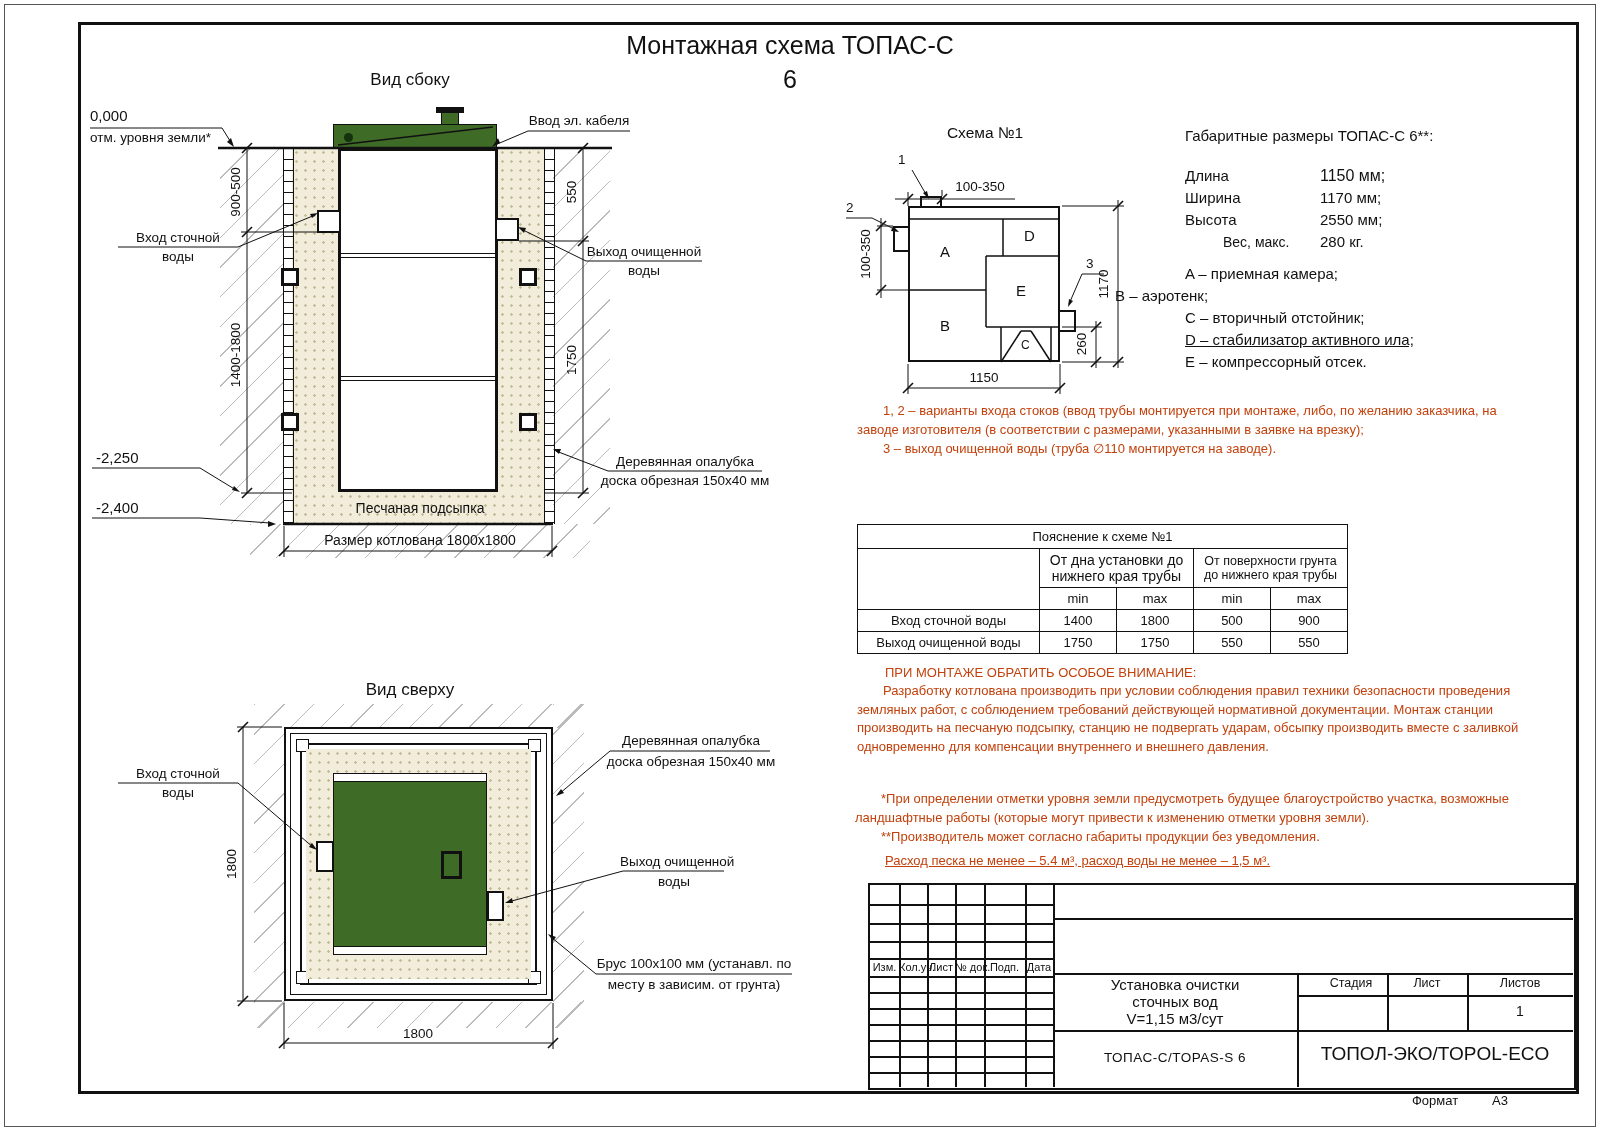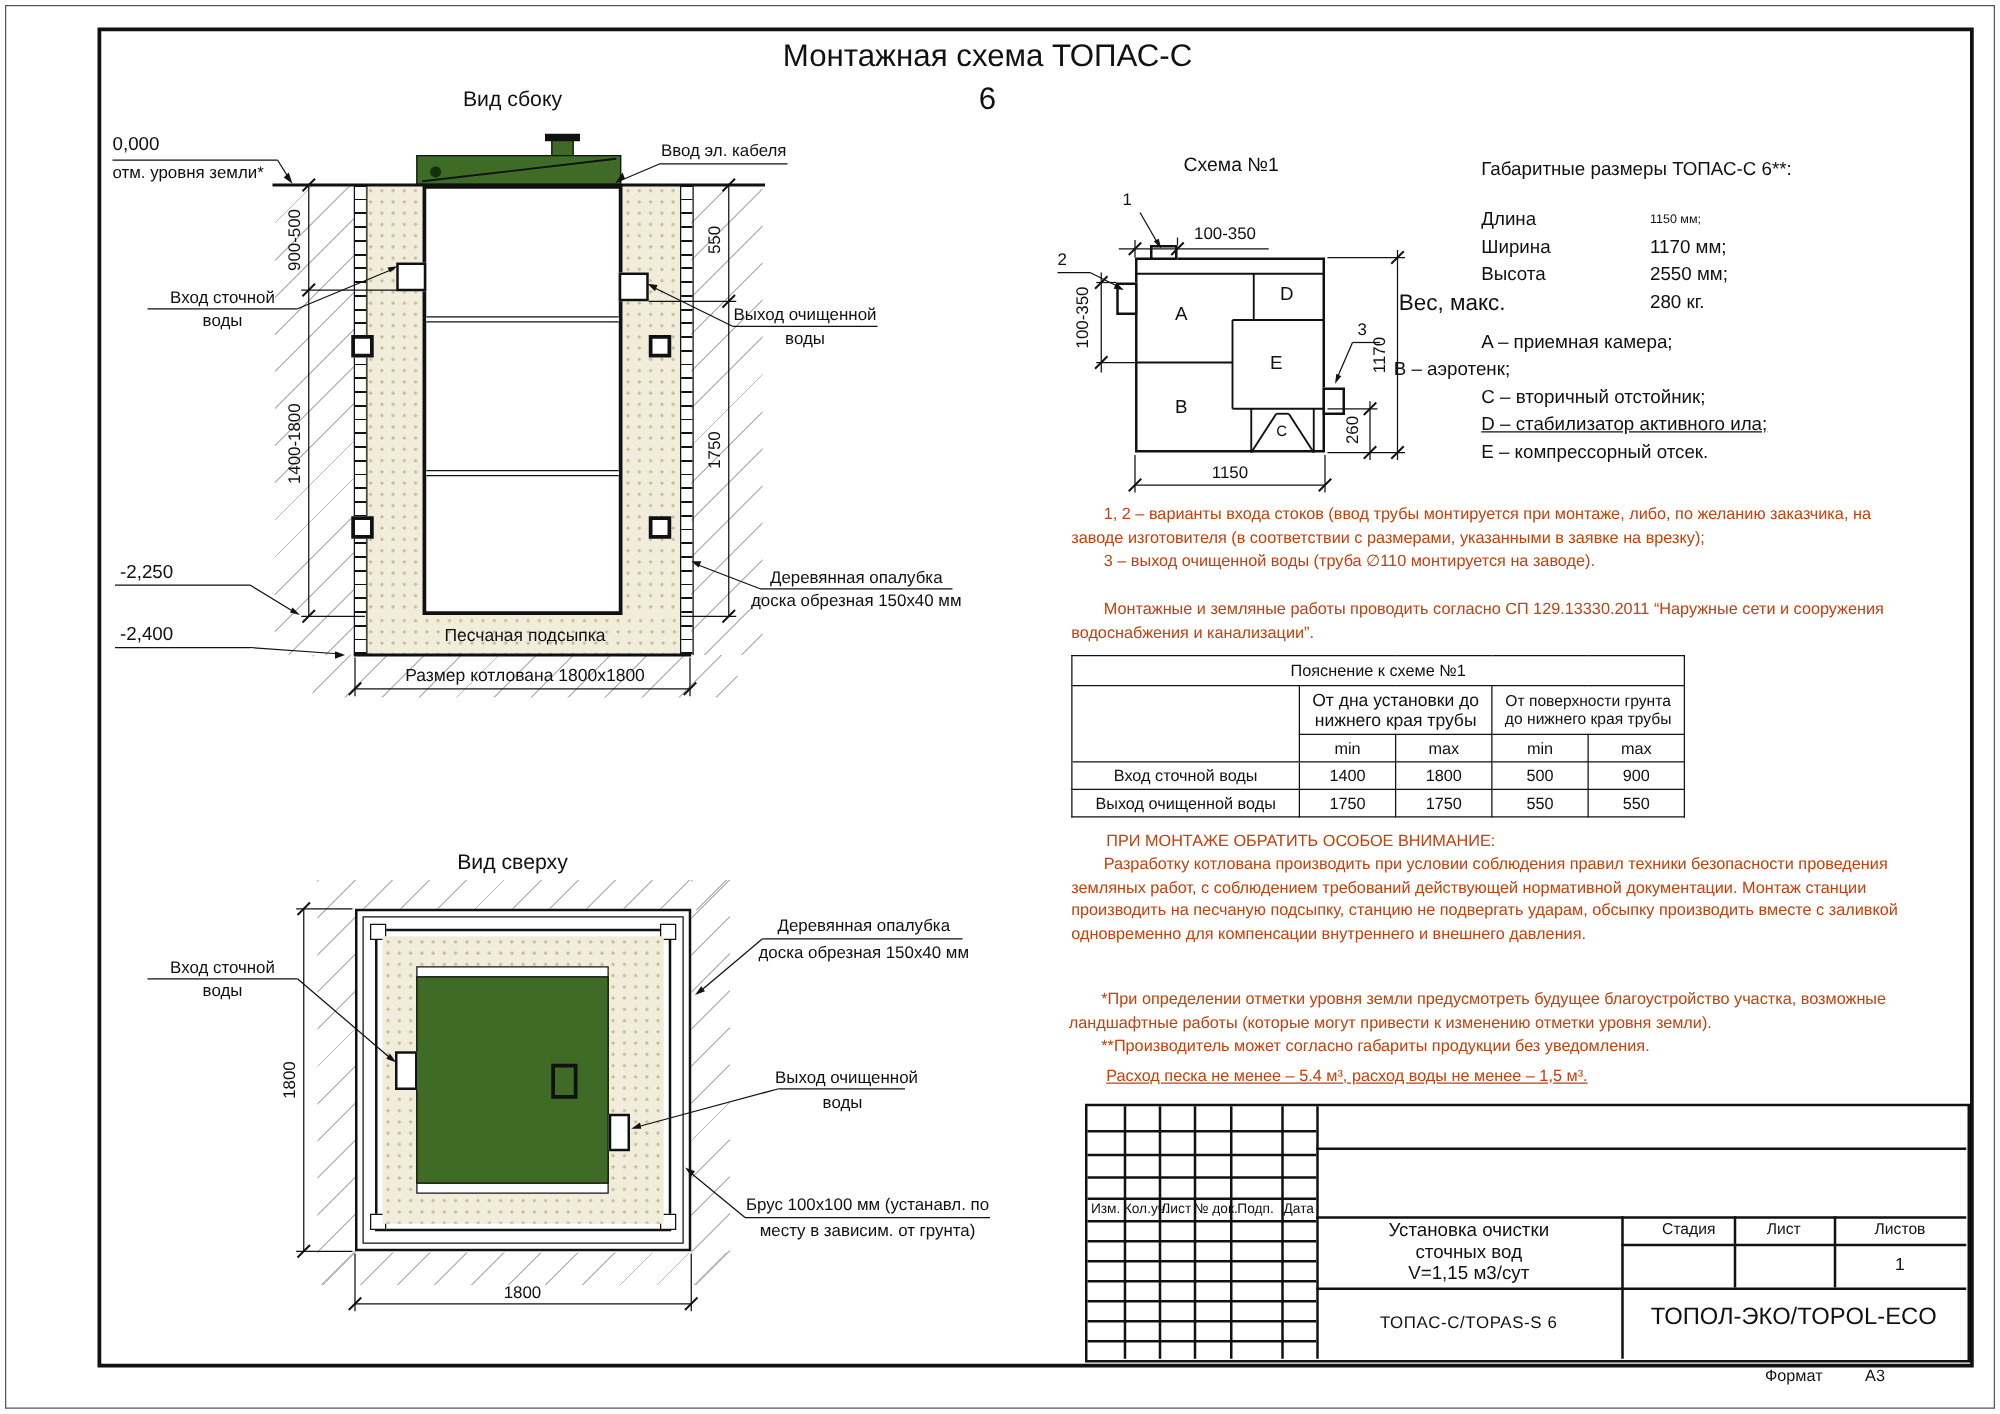--- a/index.html
+++ b/index.html
@@ -142,36 +142,35 @@
   <div class="lbl" style="left:846px;top:200px;">2</div>
   <div class="lbl" style="left:1086px;top:256px;">3</div>
   <div class="lbl c" style="left:940px;top:179px;width:80px;">100-350</div>
   <div class="lbl c rot" style="left:826px;top:246px;width:80px;">100-350</div>
   <div class="lbl c rot" style="left:1074px;top:276px;width:60px;">1170</div>
   <div class="lbl c rot" style="left:1057px;top:336px;width:50px;">260</div>
   <div class="lbl c" style="left:944px;top:370px;width:80px;">1150</div>
 
   <div class="lbl" style="left:1185px;top:128px;font-size:15px;">Габаритные размеры ТОПАС-С 6**:</div>
   <div class="lbl" style="left:1185px;top:168px;font-size:15px;">Длина</div>
-  <div class="lbl" style="left:1320px;top:168px;font-size:10px;">1150 мм;</div>
+  <div class="lbl" style="left:1320px;top:168px;font-size:16px;">1150 мм;</div>
   <div class="lbl" style="left:1185px;top:190px;font-size:15px;">Ширина</div>
   <div class="lbl" style="left:1320px;top:190px;font-size:15px;">1170 мм;</div>
   <div class="lbl" style="left:1185px;top:212px;font-size:15px;">Высота</div>
   <div class="lbl" style="left:1320px;top:212px;font-size:15px;">2550 мм;</div>
-  <div class="lbl" style="left:1119px;top:234px;font-size:18px;">Вес, макс.</div>
+  <div class="lbl" style="left:1223px;top:234px;font-size:14px;">Вес, макс.</div>
   <div class="lbl" style="left:1320px;top:234px;font-size:15px;">280 кг.</div>
   <div class="lbl" style="left:1185px;top:266px;font-size:15px;">A – приемная камера;</div>
   <div class="lbl" style="left:1115px;top:288px;font-size:15px;">B – аэротенк;</div>
   <div class="lbl" style="left:1185px;top:310px;font-size:15px;">C – вторичный отстойник;</div>
   <div class="lbl" style="left:1185px;top:332px;font-size:15px;text-decoration:underline;">D – стабилизатор активного ила;</div>
   <div class="lbl" style="left:1185px;top:354px;font-size:15px;">E – компрессорный отсек.</div>
 
   <div class="notes ind" style="left:857px;top:402px;width:684px;">1, 2 – варианты входа стоков (ввод трубы монтируется при монтаже, либо, по желанию заказчика, на заводе изготовителя (в соответствии с размерами, указанными в заявке на врезку);</div>
   <div class="notes ind" style="left:857px;top:440px;width:684px;">3 – выход очищенной воды (труба ∅110 монтируется на заводе).</div>
-  <div class="notes ind" style="left:857px;top:478px;width:684px;">Монтажные и земляные работы проводить согласно СП 129.13330.2011 “Наружные сети и сооружения водоснабжения и канализации”.</div>
   <div class="notes" style="left:885px;top:664px;width:660px;">ПРИ МОНТАЖЕ ОБРАТИТЬ ОСОБОЕ ВНИМАНИЕ:</div>
   <div class="notes ind" style="left:857px;top:682px;width:684px;">Разработку котлована производить при условии соблюдения правил техники безопасности проведения земляных работ, с соблюдением требований действующей нормативной документации. Монтаж станции производить на песчаную подсыпку, станцию не подвергать ударам, обсыпку производить вместе с заливкой одновременно для компенсации внутреннего и внешнего давления.</div>
   <div class="notes ind" style="left:855px;top:790px;width:688px;">*При определении отметки уровня земли предусмотреть будущее благоустройство участка, возможные ландшафтные работы (которые могут привести к изменению отметки уровня земли).</div>
   <div class="notes ind" style="left:855px;top:828px;width:688px;">**Производитель может согласно габариты продукции без уведомления.</div>
   <div class="notes" style="left:885px;top:852px;text-decoration:underline;">Расход песка не менее – 5.4 м³, расход воды не менее – 1,5 м³.</div>
 
   <table class="expl">
     <colgroup>
         <col style="width:182px">
         <col style="width:77px">

